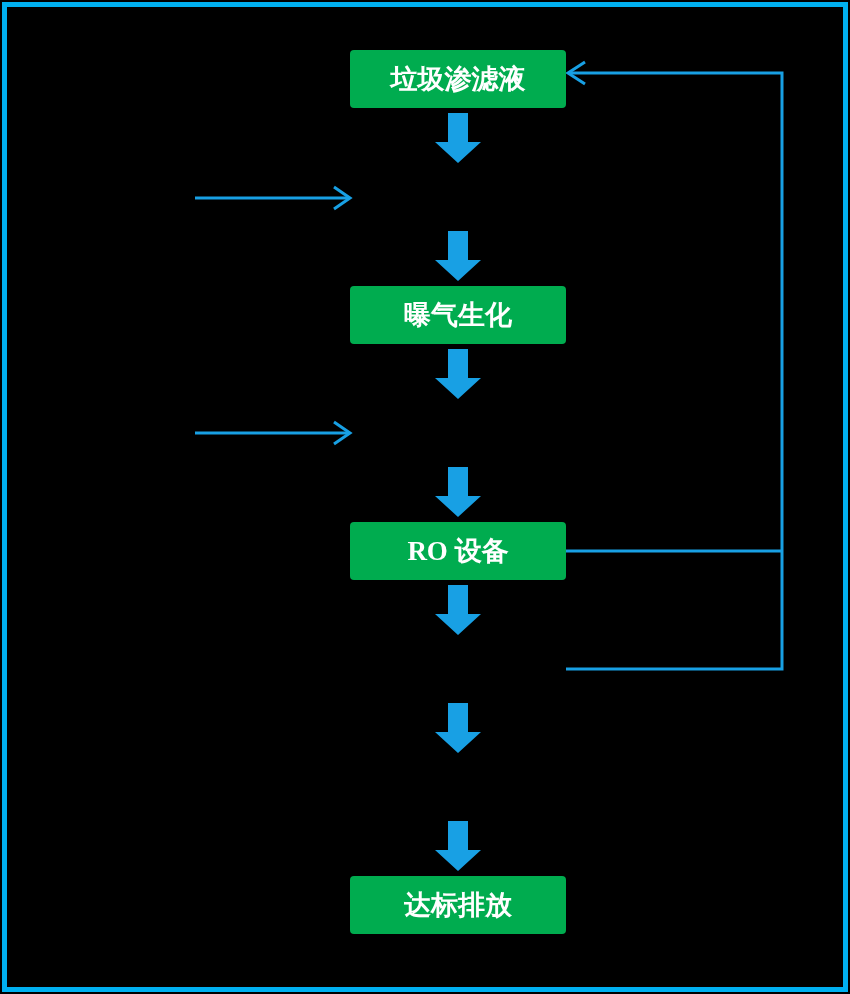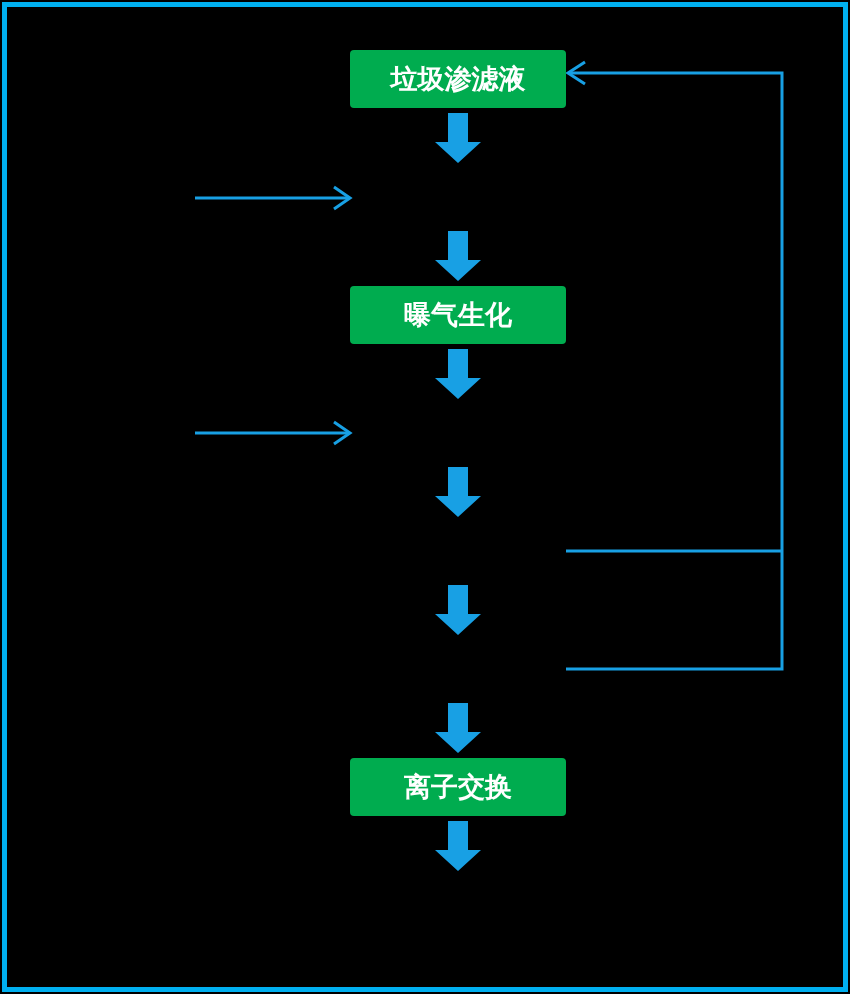--- a/index.html
+++ b/index.html
@@ -65,16 +65,17 @@
     <polyline class="arrow-head" points="334,422 350,433 334,444"></polyline>
 
     <polyline class="thin-line" points="566,669 782,669 782,73 570,73"></polyline>
     <polyline class="arrow-head" points="585,62 568,73 585,84"></polyline>
 
     <line class="thin-line" x1="566" y1="551" x2="782" y2="551"></line>
   </svg>
 
   <div class="node" style="top:50px"><span>垃圾渗滤液</span></div>
   <div class="node" style="top:286px"><span>曝气生化</span></div>
-  <div class="node" style="top:758px"><span>离子交换</span></div>
+  <div class="node" style="top:522px"><span>RO 设备</span></div>
+  <div class="node" style="top:876px"><span>达标排放</span></div>
 
   <div class="frame"></div>
 </div>
 
 </body></html>

